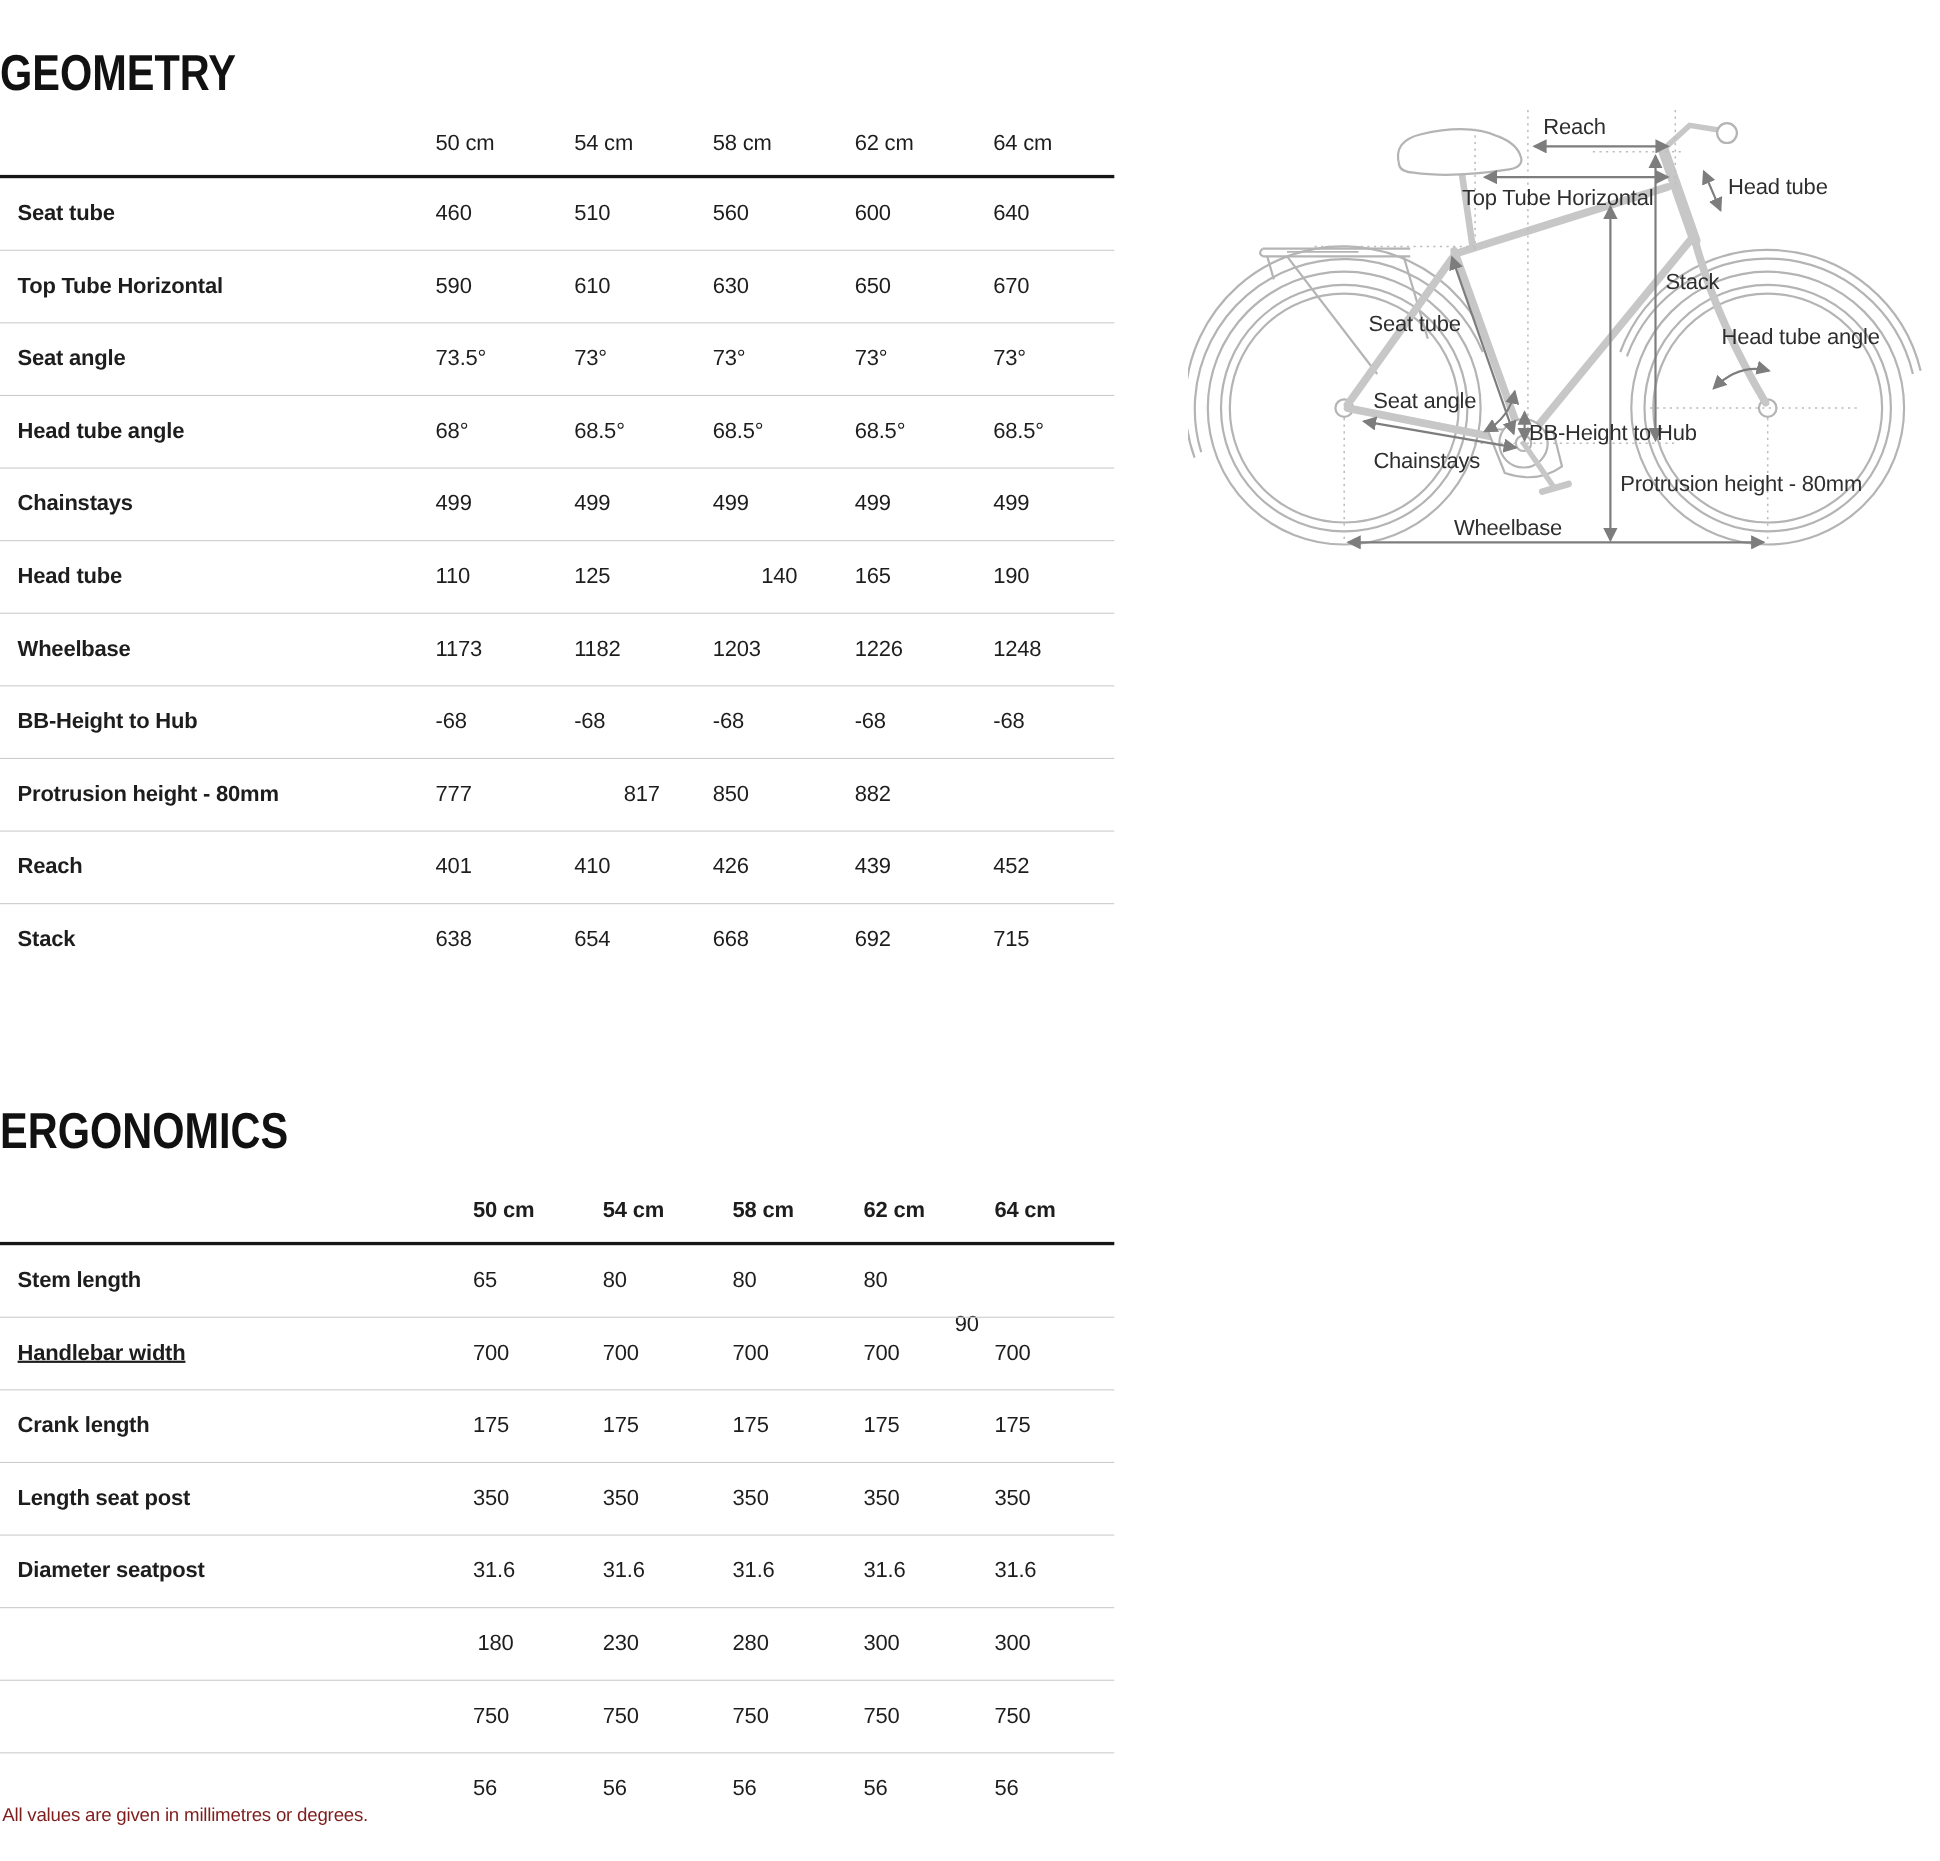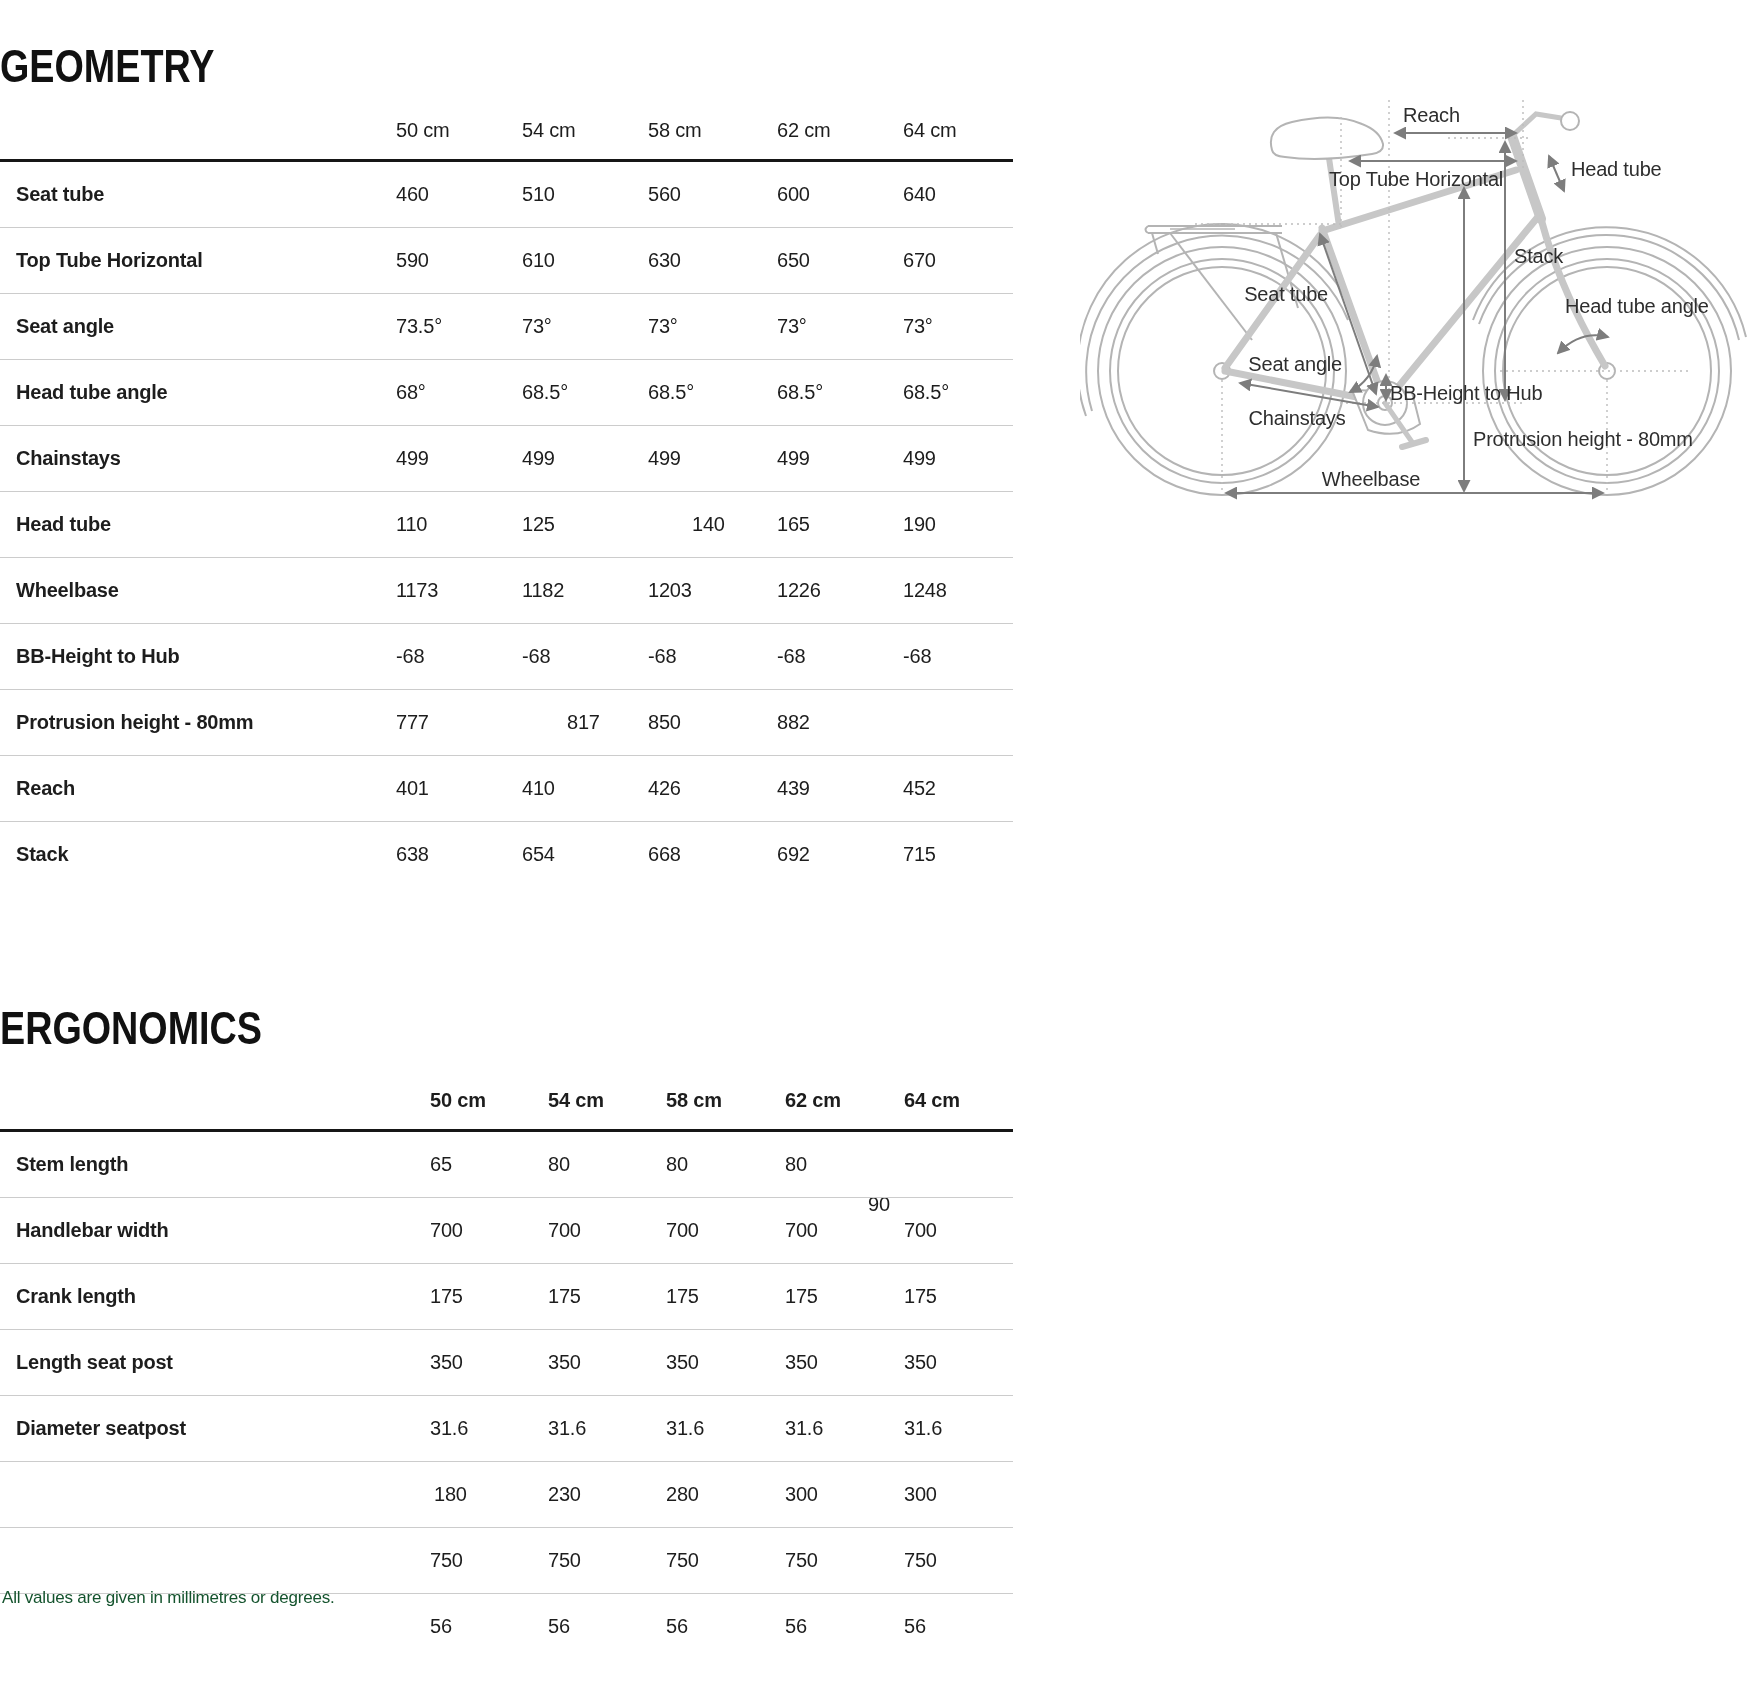--- a/index.html
+++ b/index.html
@@ -27,21 +27,21 @@
   .thead{position:relative;height:58px;line-height:58px;border-bottom:3px solid #161616}
   .thead.boldhead .tcell{font-weight:bold}
   .trow{position:relative;height:65px;line-height:65px}
   .trow + .trow{border-top:1px solid #cccccc}
   .tcell{
     position:absolute;top:0;
     font-size:20px;letter-spacing:-0.2px;white-space:nowrap;
   }
   .tcell.bold{font-weight:bold}
 
-  #footer-note{position:absolute;left:2px;top:1588px;font-size:17px;letter-spacing:-0.2px;color:#14532d}
+  #footer-note{position:absolute;left:2px;top:1640px;font-size:17px;letter-spacing:-0.2px;color:#7f1d1d}
 
   #bike-diagram{position:absolute;left:1080px;top:90px}
   #bike-diagram text{font-family:"Liberation Sans",sans-serif;font-size:20px;fill:#2e2e2e;letter-spacing:-0.2px}
   .frame{stroke:#c7c7c7;stroke-width:7;stroke-linecap:round;fill:none}
   .thin{stroke:#b4b4b4;stroke-width:2;fill:none}
   .thin-f{stroke:#b4b4b4;stroke-width:2;fill:#ffffff}
   .dot{stroke:#bdbdbd;stroke-width:1.4;fill:none;stroke-dasharray:2 4}
   .dim{stroke:#7d7d7d;stroke-width:2;fill:none}
 </style>
 </head>
@@ -158,21 +158,21 @@
     </div>
     <div class="trow">
       <span class="tcell bold" style="left: 16px;">Stem length</span>
       <span class="tcell" style="left: 430px;">65</span>
       <span class="tcell" style="left: 548px;">80</span>
       <span class="tcell" style="left: 666px;">80</span>
       <span class="tcell" style="left: 785px;">80</span>
       <span class="tcell" style="left: 868px; margin-top: 40px;">90</span>
     </div>
     <div class="trow">
-      <span class="tcell bold" style="left: 16px;">Handlebar width</span>
+      <span class="tcell bold" style="left: 16px; text-decoration: underline;">Handlebar width</span>
       <span class="tcell" style="left: 430px;">700</span>
       <span class="tcell" style="left: 548px;">700</span>
       <span class="tcell" style="left: 666px;">700</span>
       <span class="tcell" style="left: 785px;">700</span>
       <span class="tcell" style="left: 904px;">700</span>
     </div>
     <div class="trow">
       <span class="tcell bold" style="left: 16px;">Crank length</span>
       <span class="tcell" style="left: 430px;">175</span>
       <span class="tcell" style="left: 548px;">175</span>

